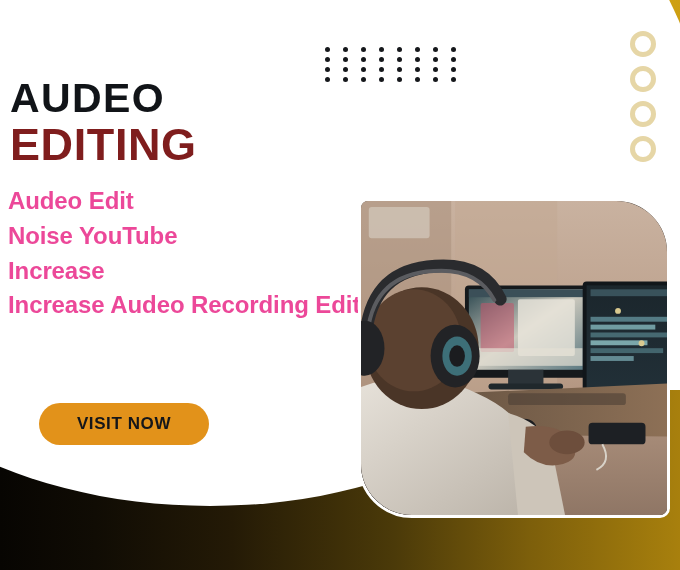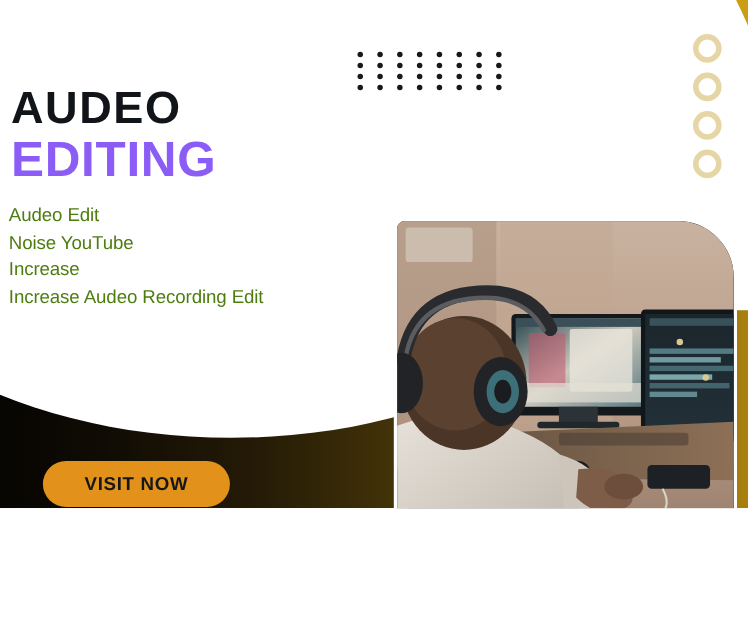--- a/index.html
+++ b/index.html
@@ -3,21 +3,21 @@
 <meta charset="utf-8">
 <style>
   html, body {
     margin: 0;
     padding: 0;
     background: #ffffff;
   }
   #poster {
     position: relative;
     width: 680px;
-    height: 462px;
+    height: 570px;
     overflow: hidden;
     font-family: "Liberation Sans", sans-serif;
     background: #ffffff;
   }
 
   
   .bg-gold {
     position: absolute;
     inset: 0;
     background: linear-gradient(115deg, #b8890c 0%, #c8980f 40%, #cfa112 70%, #bb8d0d 100%);
@@ -99,59 +99,58 @@
     font-size: 41px;
     font-weight: 700;
     letter-spacing: 1.4px;
     color: #111418;
   }
   .headline .line2 {
     display: block;
     font-size: 45px;
     font-weight: 800;
     letter-spacing: 0.6px;
-    color: #8b5cf6;
+    color: #7f1d1d;
     margin-top: 5px;
   }
 
   
   .services {
     position: absolute;
     left: 8px;
     top: 184px;
     margin: 0;
     padding: 0;
     list-style: none;
   }
   .services li {
-    font-size: 17px;
-    font-weight: 400;
+    font-size: 24px;
+    font-weight: 700;
     letter-spacing: -0.1px;
-    color: #4d7c0f;
+    color: #ec4899;
     line-height: 1.45;
     white-space: nowrap;
   }
 
   
   .cta {
     position: absolute;
     left: 39px;
     top: 403px;
     width: 170px;
     height: 42px;
     border: none;
     border-radius: 21px;
     background: #e2921a;
     color: #14161a;
     font-family: "Liberation Sans", sans-serif;
     font-size: 17px;
     font-weight: 700;
     letter-spacing: 0.6px;
     cursor: pointer;
-    margin-top: 16px;
   }
 
   
   .photo-card {
     position: absolute;
     left: 358px;
     top: 198px;
     width: 312px;
     height: 320px;
     border: 3px solid #ffffff;

